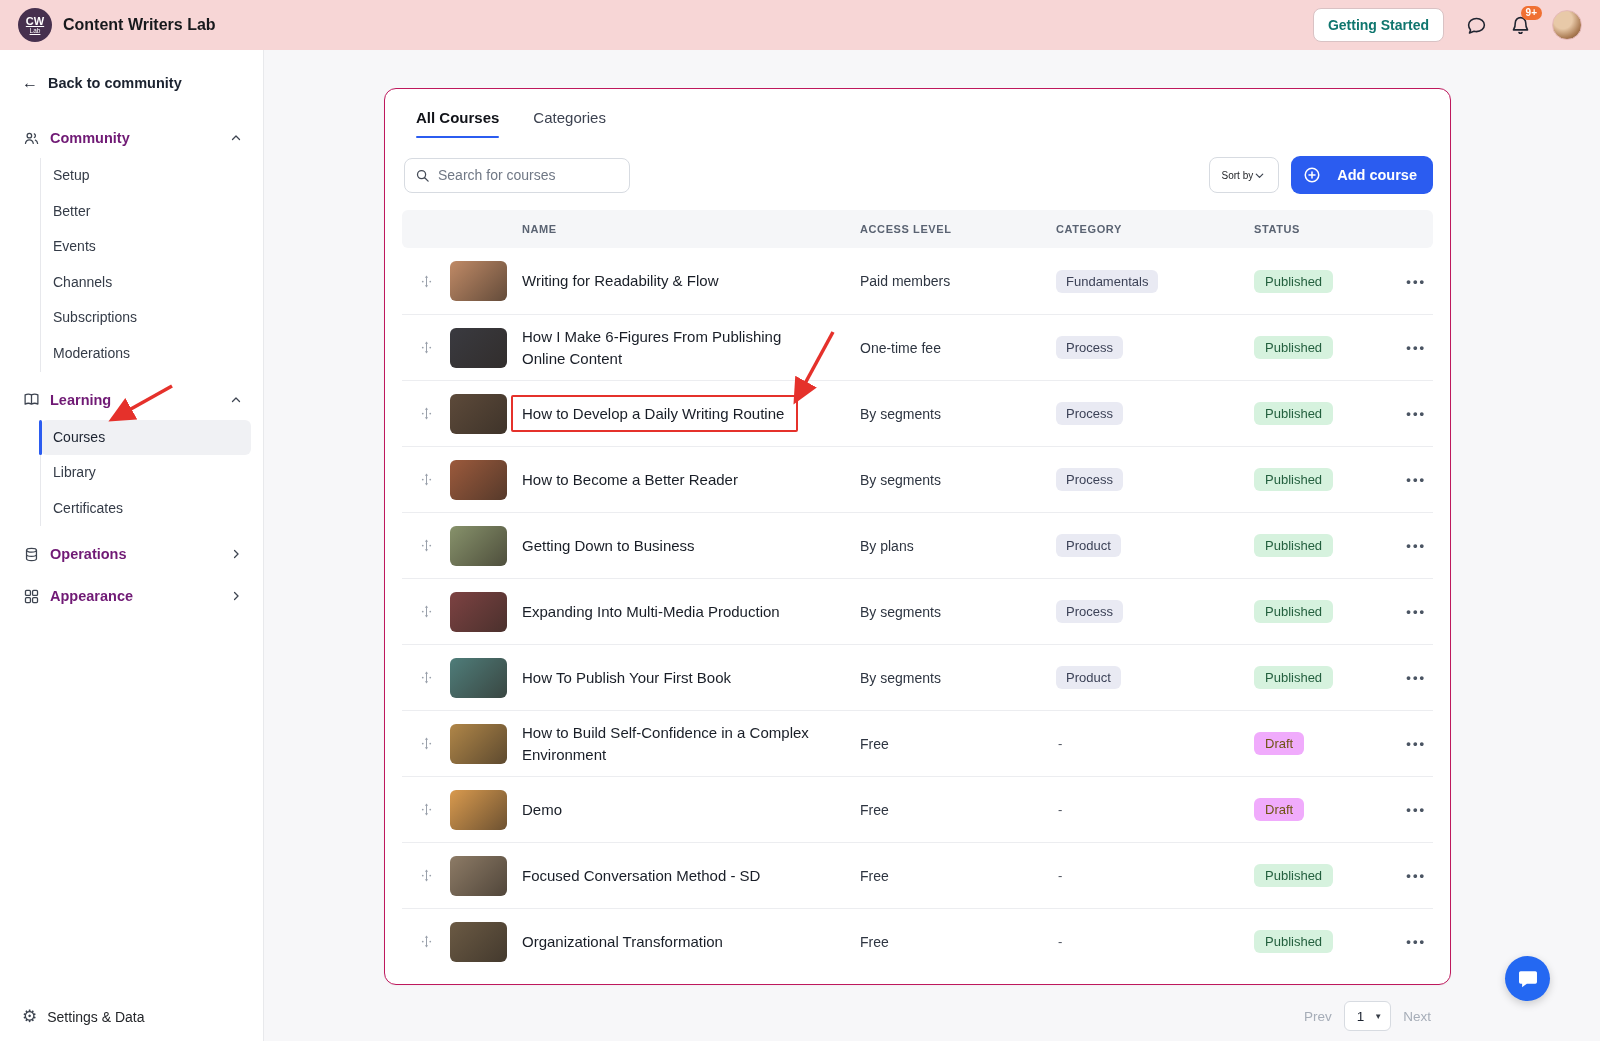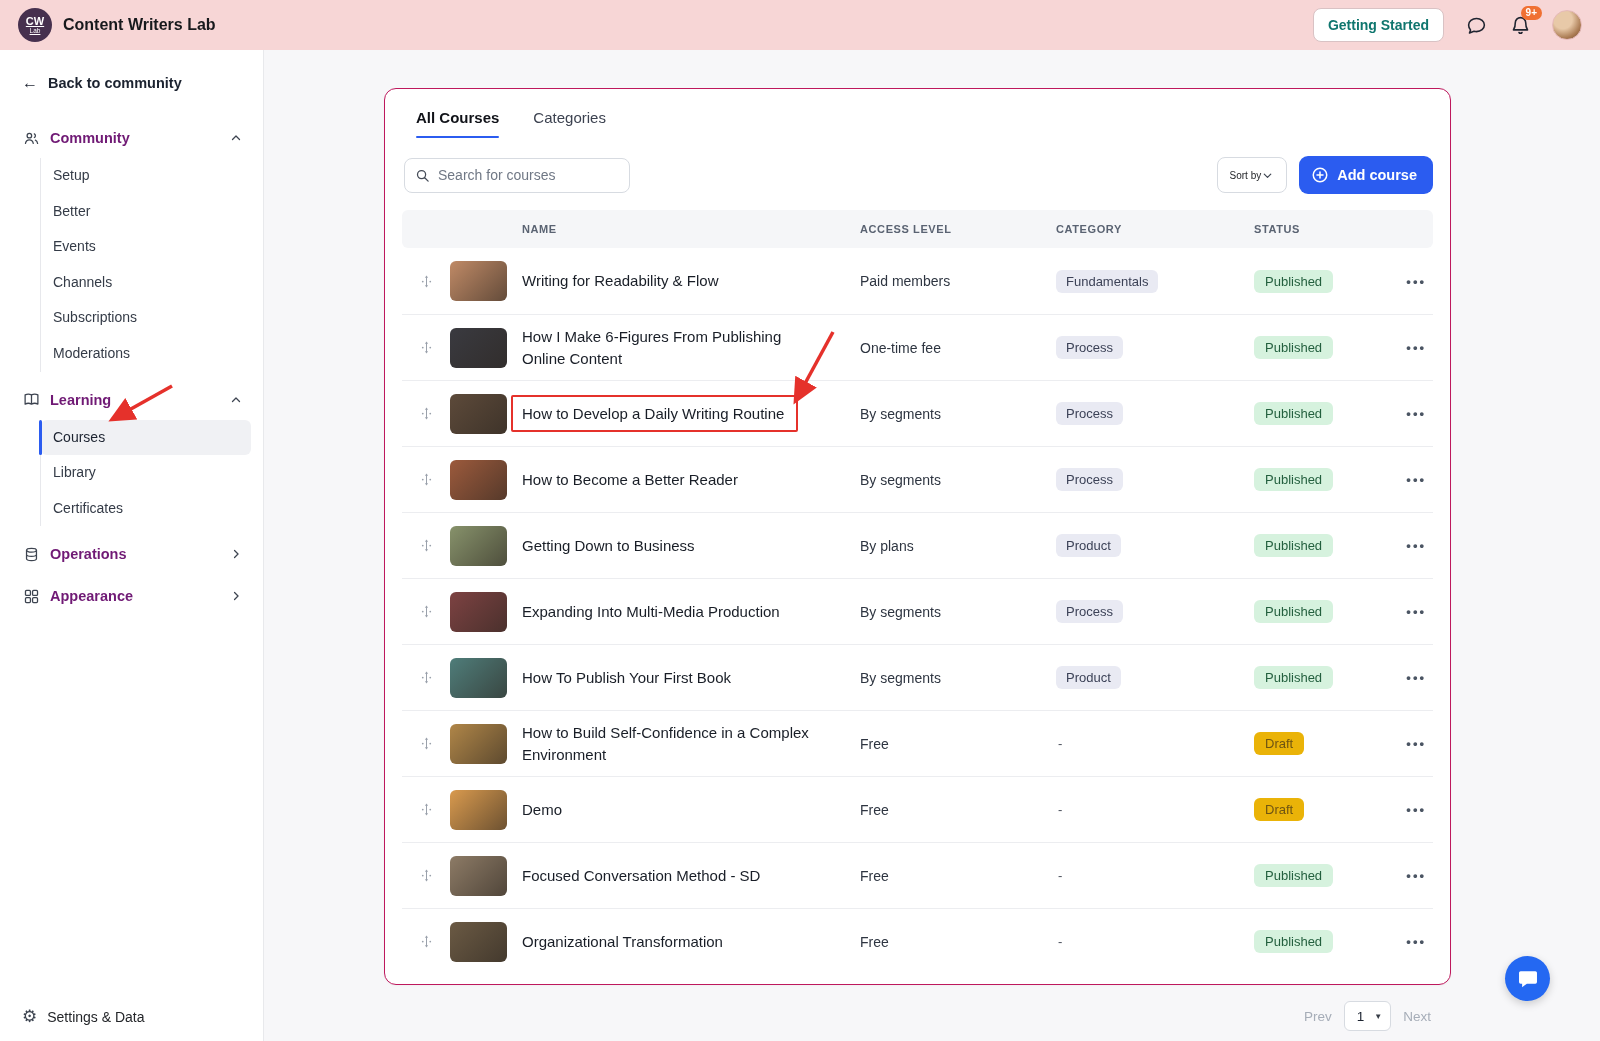--- a/index.html
+++ b/index.html
@@ -97,21 +97,21 @@
     font-family:inherit; background:transparent;
   }
   .search-box input::placeholder { color:#707885; }
   .toolbar-right { display:flex; align-items:center; gap:12px; }
   .sort-select {
     display:flex; align-items:center; height:36px; padding:0 12px;
     border:1px solid #d7dbe1; border-radius:8px; background:#fff; cursor:pointer;
     font-size:10px; color:#24262a;
   }
   .btn-add-course {
-    display:flex; align-items:center; gap:8px; height:38px; padding:0 16px 0 12px;
+    display:flex; align-items:center; gap:16px; height:38px; padding:0 16px 0 12px;
     background:#2b5cf0; border:none; border-radius:9px; color:#fff;
     font-size:14.5px; font-weight:700; cursor:pointer; font-family:inherit;text-align:right;
   }
 
   
   .course-table { margin-top:16px; }
   .t-grid {
     display:grid;
     grid-template-columns:48px 72px 338px 196px 198px 133px 45px;
     align-items:center;
@@ -131,21 +131,21 @@
     border:2.5px solid #e5312b; border-radius:2px; pointer-events:none;
   }
   .access-cell { font-size:14px; color:#2e3541; }
   .badge {
     display:inline-block; padding:4px 10px; border-radius:6px;
     font-size:13px; color:#3c4257; background:#e9eaf3; font-weight:400;
   }
   .badge.plain { background:transparent; padding:4px 2px; color:#4a505c; }
   .status-badge { display:inline-block; padding:4px 11px; border-radius:6px; font-size:13px; }
   .status-badge.published { background:#d6f2de; color:#235f3e; }
-  .status-badge.draft { background:#eab308; color:#6e5413; }
+  .status-badge.draft { background:#f0abfc; color:#6e5413; }
   .row-menu {
     border:none; background:transparent; color:#4b5563; font-size:13px;
     letter-spacing:2px; cursor:pointer; font-weight:700; text-align:right; padding-right:6px;
     font-family:inherit;
   }
 
   
   .pagination {
     width:1067px; margin:16px 0 0 120px; display:flex; align-items:center;
     justify-content:flex-end; gap:12px; padding-right:20px;

